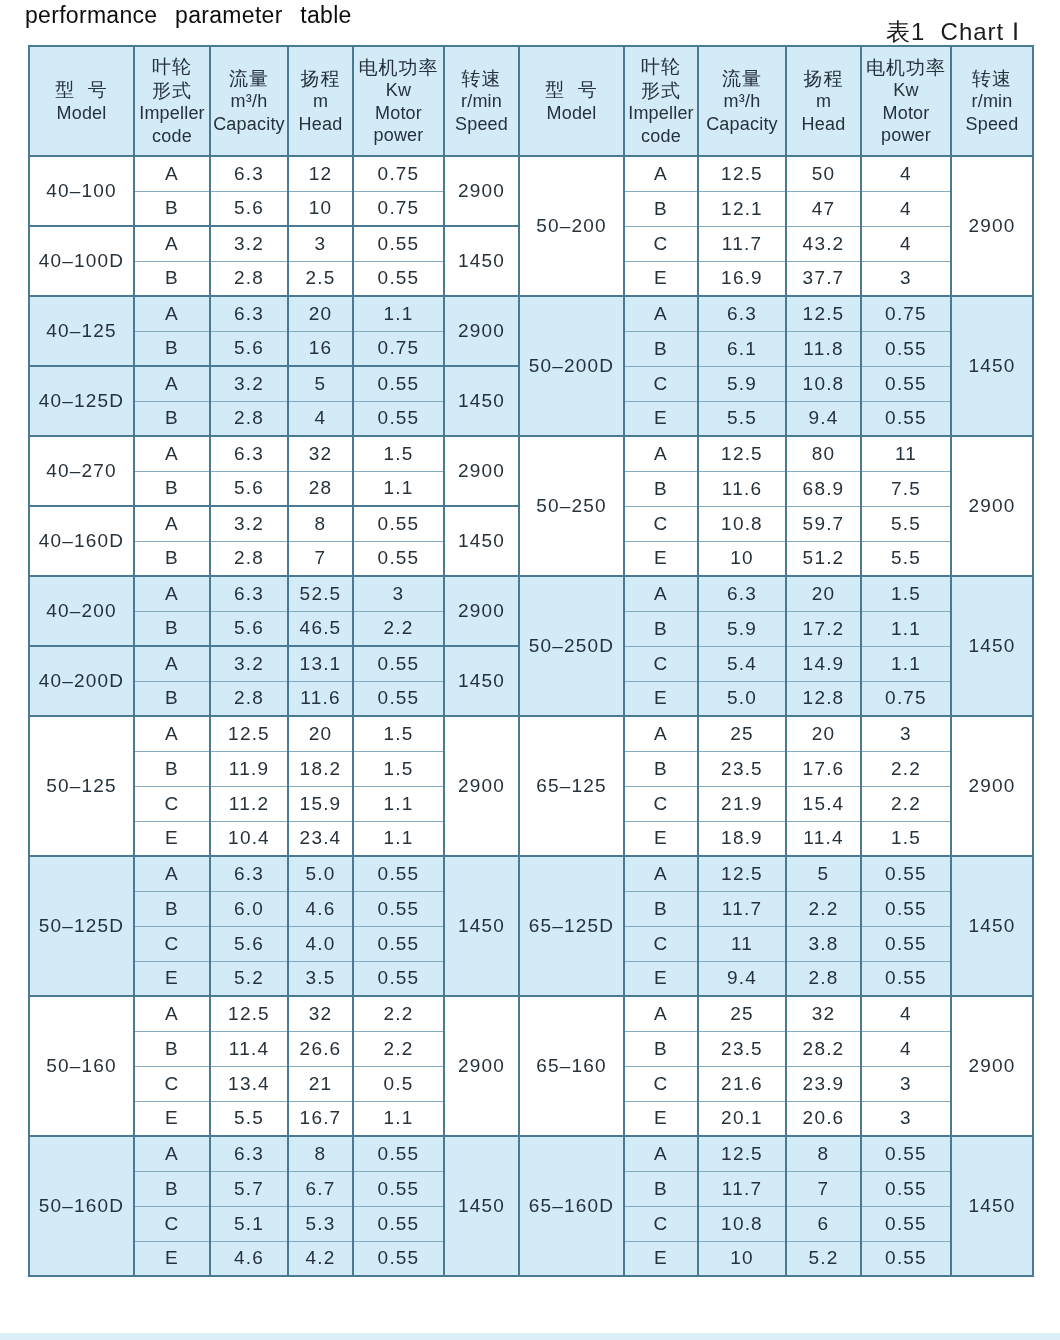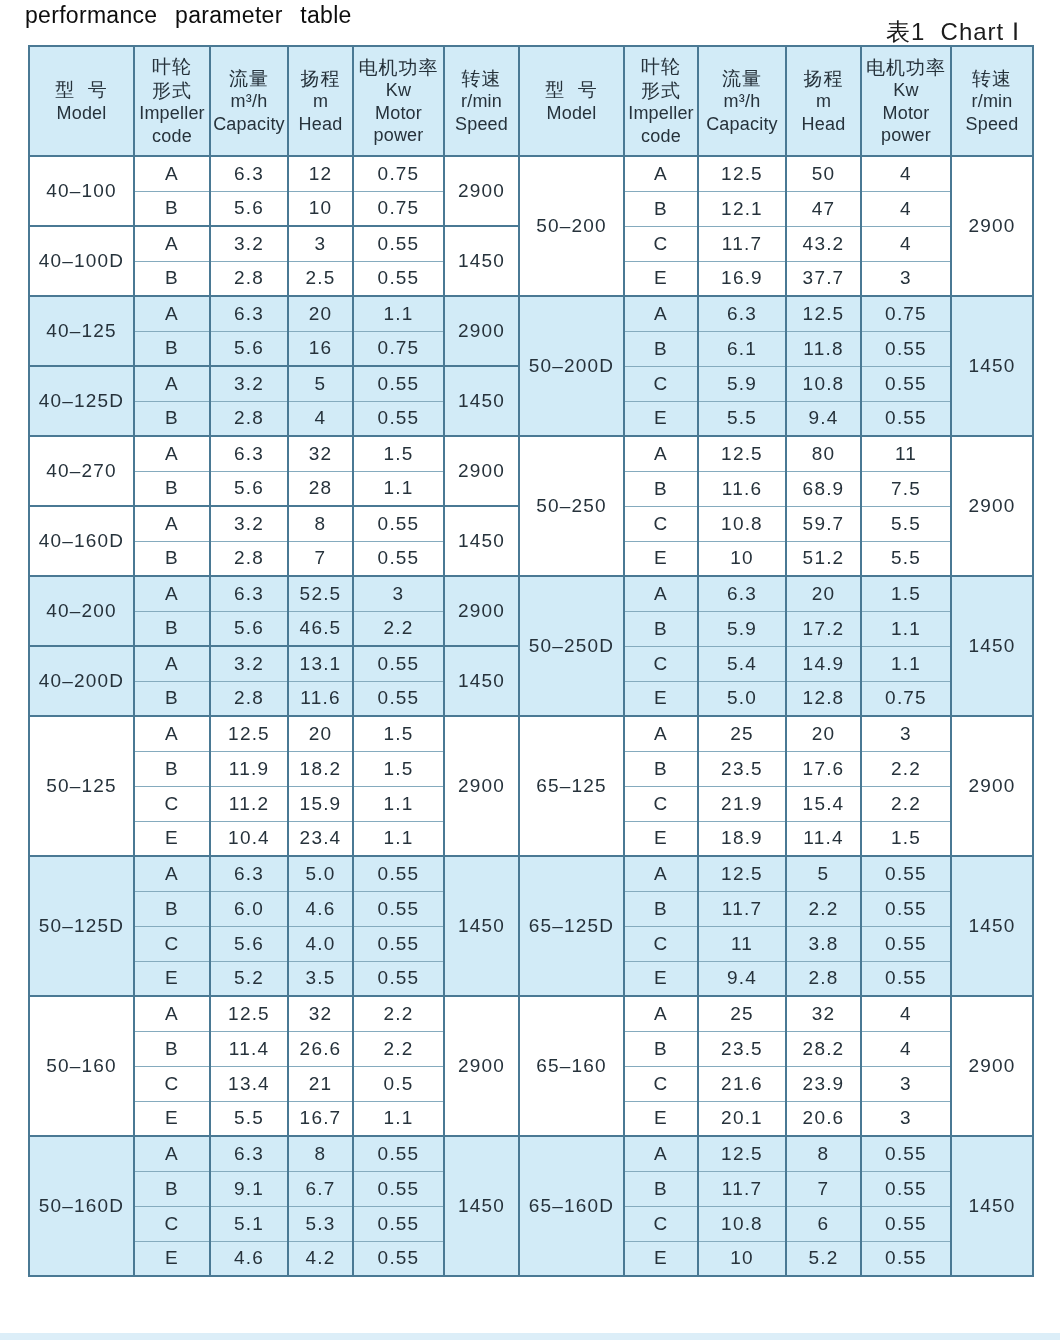--- a/index.html
+++ b/index.html
@@ -463,21 +463,21 @@
           <td rowspan="4" class="speed shaded gtop">1450</td>
           <td rowspan="4" class="model shaded gtop">65–160D</td>
           <td class="val shaded gtop">A</td>
           <td class="val shaded gtop">12.5</td>
           <td class="val shaded gtop">8</td>
           <td class="val shaded gtop">0.55</td>
           <td rowspan="4" class="speed shaded gtop">1450</td>
         </tr>
         <tr>
           <td class="val shaded">B</td>
-          <td class="val shaded">9.1</td>
+          <td class="val shaded">5.7</td>
           <td class="val shaded">6.7</td>
           <td class="val shaded">0.55</td>
           <td class="val shaded">B</td>
           <td class="val shaded">11.7</td>
           <td class="val shaded">7</td>
           <td class="val shaded">0.55</td>
         </tr>
         <tr>
           <td class="val shaded">C</td>
           <td class="val shaded">5.1</td>

